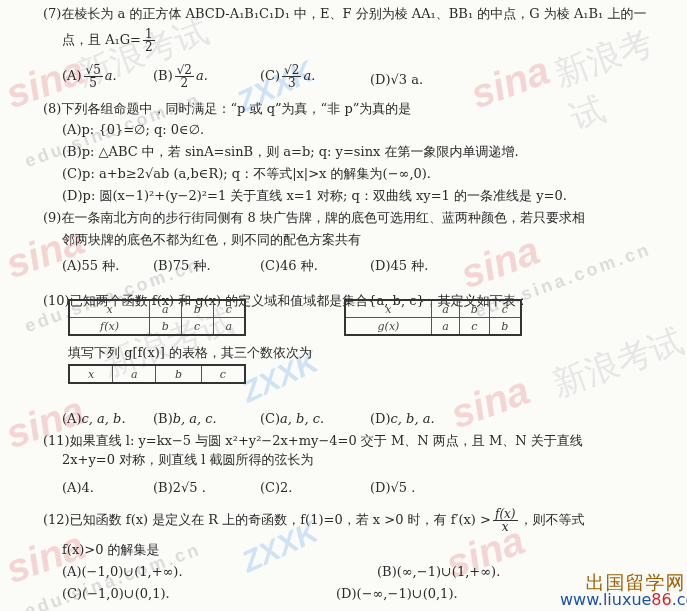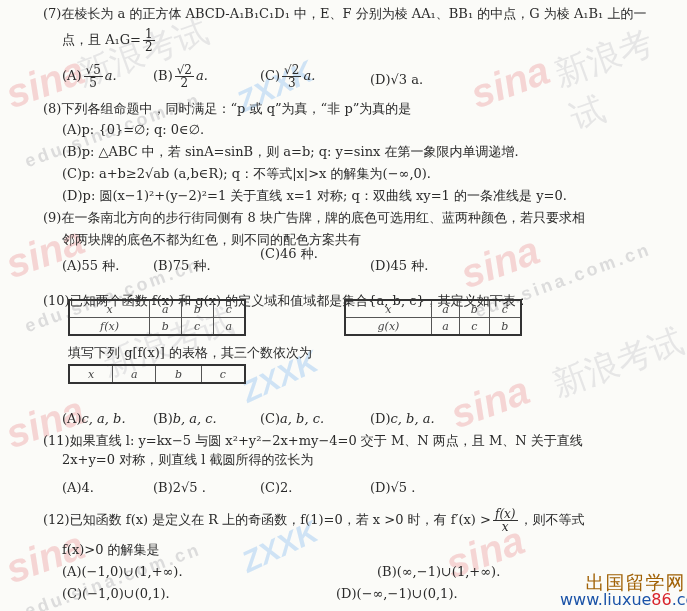--- a/index.html
+++ b/index.html
@@ -79,21 +79,21 @@
 <div class="line ind" style="top:144px;"><span>(B)</span><span>p: △ABC 中，若 sinA=sinB，则 a=b; q: y=sinx 在第一象限内单调递增.</span></div>
 <div class="line ind" style="top:166px;"><span>(C)</span><span>p: a+b≥2√ab (a,b∈R); q：不等式|x|&gt;x 的解集为(−∞,0).</span></div>
 <div class="line ind" style="top:188px;"><span>(D)</span><span>p: 圆(x−1)²+(y−2)²=1 关于直线 x=1 对称; q：双曲线 xy=1 的一条准线是 y=0.</span></div>
 
 <div class="line q" style="top:210px;">
   <span>(9)</span><span>在一条南北方向的步行街同侧有 8 块广告牌，牌的底色可选用红、蓝两种颜色，若只要求相</span>
 </div>
 <div class="line ind" style="top:232px;">邻两块牌的底色不都为红色，则不同的配色方案共有</div>
 <div class="opt" style="left:62px;top:257px;"><span>(A)</span><span>55 种.</span></div>
 <div class="opt" style="left:153px;top:257px;"><span>(B)</span><span>75 种.</span></div>
-<div class="opt" style="left:260px;top:245px;"><span>(C)</span><span>46 种.</span></div>
+<div class="opt" style="left:260px;top:257px;"><span>(C)</span><span>46 种.</span></div>
 <div class="opt" style="left:370px;top:257px;"><span>(D)</span><span>45 种.</span></div>
 
 <div class="line q" style="top:293px;">
   <span>(10)</span><span>已知两个函数 f(x) 和 g(x) 的定义域和值域都是集合{a, b, c}，其定义如下表：</span>
 </div>
 
 <table class="t" style="left:68px;top:299px;width:178px;">
   <tbody>
       <tr>
     <td>x</td>

